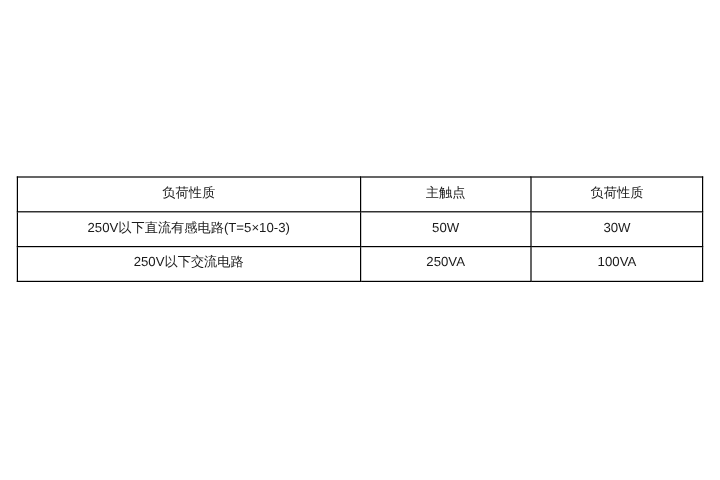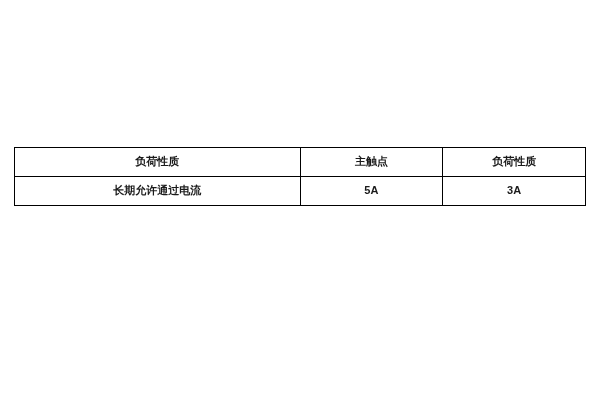--- a/index.html
+++ b/index.html
@@ -17,21 +17,20 @@
     position: relative;
     width: 600px;
     height: 400px;
     background: #ffffff;
   }
   .table-wrap {
     position: absolute;
     left: 14px;
     top: 147px;
     width: 572px;
-    font-weight: bold;
   }
   table.spec-table {
     width: 100%;
     border-collapse: collapse;
     table-layout: fixed;
   }
   table.spec-table td {
     border: 1px solid #000000;
     height: 28px;
     text-align: center;
@@ -58,20 +57,25 @@
         <col class="c2">
         <col class="c3">
       </colgroup>
       <tbody>
         <tr>
           <td>负荷性质</td>
           <td>主触点</td>
           <td>负荷性质</td>
         </tr>
         <tr>
-          <td>长期允许通过电流</td>
-          <td>5A</td>
-          <td>3A</td>
+          <td>250V以下直流有感电路(T=5×10-3)</td>
+          <td>50W</td>
+          <td>30W</td>
+        </tr>
+        <tr>
+          <td>250V以下交流电路</td>
+          <td>250VA</td>
+          <td>100VA</td>
         </tr>
       </tbody>
     </table>
   </div>
 </div>
 
 </body></html>

